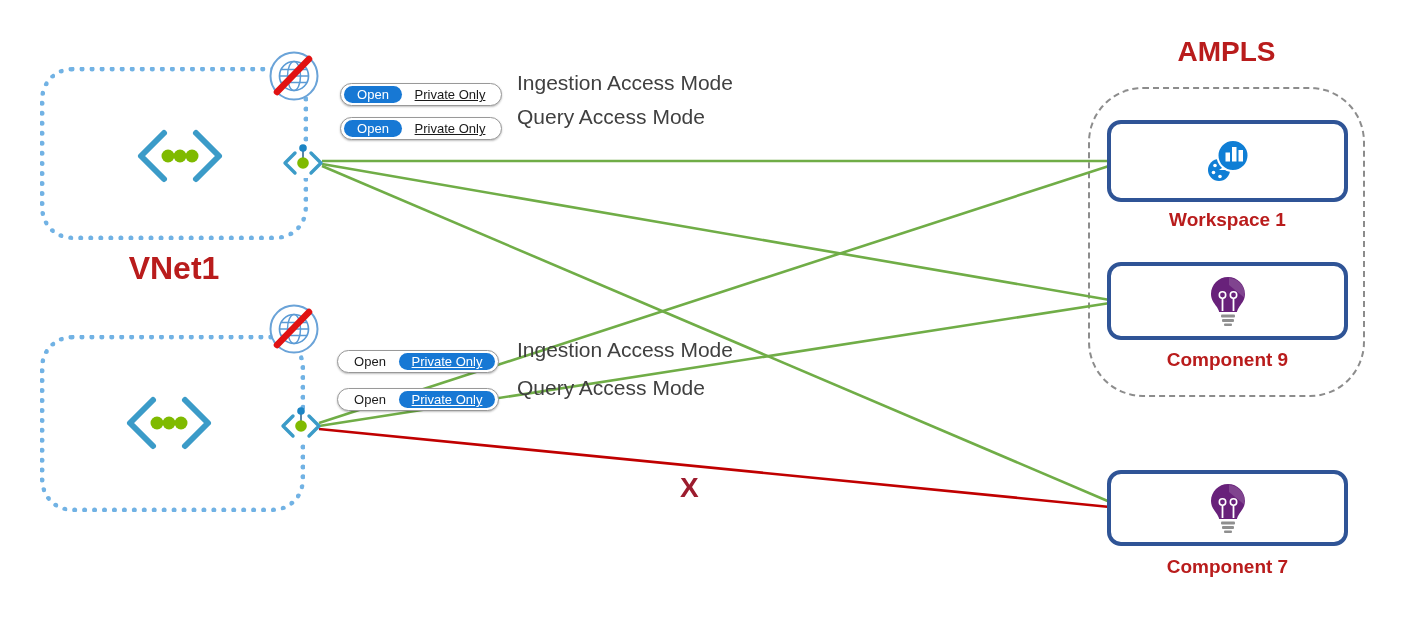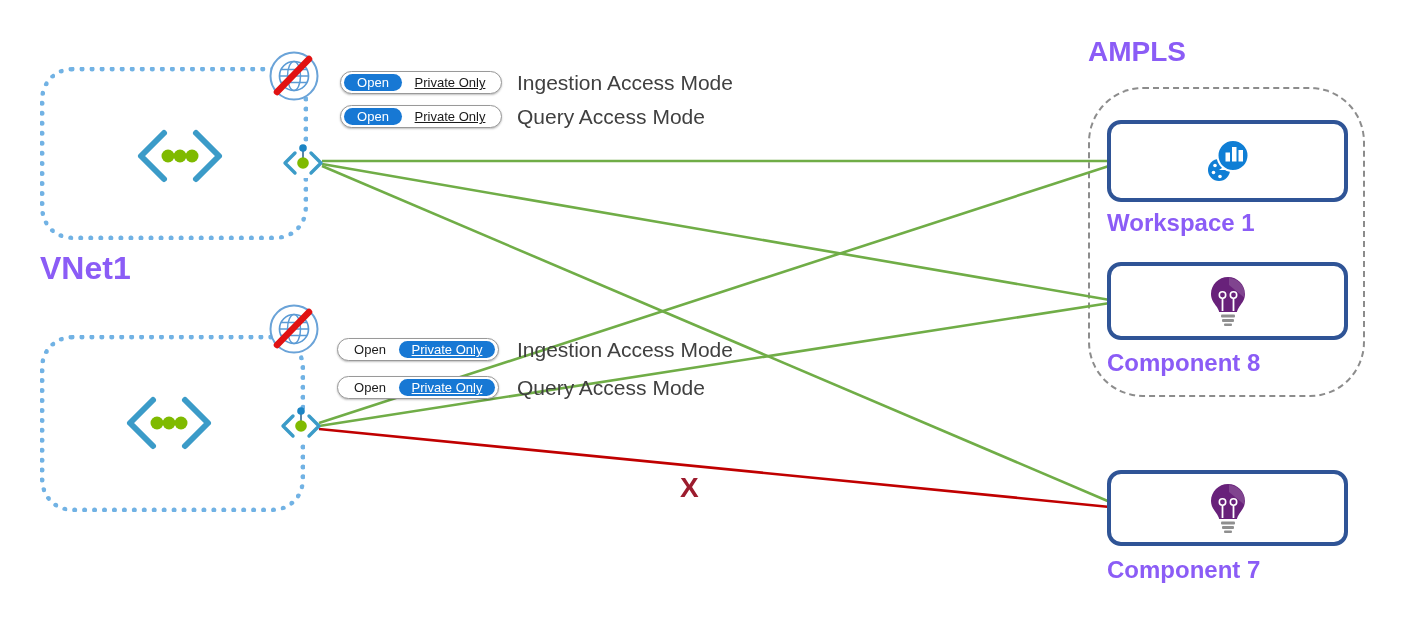--- a/index.html
+++ b/index.html
@@ -17,31 +17,31 @@
   .ampls-box {
     position:absolute; border:2px dashed #8c8c8c; border-radius:55px;
     background:transparent; z-index:1;
   }
   
   .resource-box {
     position:absolute; border:4px solid #2f5496; border-radius:14px;
     background:#ffffff; z-index:3; display:flex; align-items:center; justify-content:center;
   }
   .shape-label {
-    position:absolute; text-align:left; color:#8b5cf6; font-weight:bold; z-index:2;
+    position:absolute; text-align:center; color:#b91c1c; font-weight:bold; z-index:2;
   }
   .vnet-label { font-size:32px; }
-  .res-label  { font-size:24px; }
+  .res-label  { font-size:19px; }
   .ampls-title{ font-size:28px; }
   
   .toggle {
     position:absolute; width:162px; height:23px; background:#fff;
     border:1px solid #999; border-radius:12px;
     box-shadow:0 1px 2px rgba(0,0,0,.25);
-    display:flex; align-items:center; padding:0 3px; z-index:4;
+    display:flex; align-items:center; padding:0 3px; z-index:4;margin-top:12px;
   }
   .toggle .opt {
     border:none; background:transparent; color:#1a1a1a;
     font-family:"Liberation Sans", sans-serif; font-size:13px;
     height:17px; border-radius:9px; display:flex; align-items:center;
     justify-content:center; cursor:pointer; white-space:nowrap;
   }
   .toggle .opt-open { width:58px; }
   .toggle .opt-private { flex:1;text-decoration:underline; }
   .toggle .opt.sel { background:#1778d4; color:#fff; }
@@ -194,21 +194,21 @@
       <path d="M20,2 a16,16 0 0 1 15.2,19.5 L20,9 Z" fill="#ffffff" opacity="0.16"></path>
       <circle cx="13.5" cy="19" r="3.2" fill="none" stroke="#ffffff" stroke-width="1.6"></circle>
       <circle cx="24.5" cy="19" r="3.2" fill="none" stroke="#ffffff" stroke-width="1.6"></circle>
       <line x1="13.5" y1="22.2" x2="13.5" y2="35" stroke="#ffffff" stroke-width="1.8"></line>
       <line x1="24.5" y1="22.2" x2="24.5" y2="35" stroke="#ffffff" stroke-width="1.8"></line>
       <rect x="12" y="38.5" width="14" height="3" rx="1" fill="#8f8f8f"></rect>
       <rect x="13" y="43" width="12" height="3" rx="1" fill="#8f8f8f"></rect>
       <rect x="15" y="47.5" width="8" height="2.5" rx="1" fill="#8f8f8f"></rect>
     </svg>
   </div>
-  <div class="shape-label res-label" style="left:1107px; top:349px; width:241px;">Component 8</div>
+  <div class="shape-label res-label" style="left:1107px; top:349px; width:241px;">Component 9</div>
 
   <div class="resource-box" style="left:1107px; top:470px; width:241px; height:76px;">
     <svg width="38" height="50" viewBox="0 0 38 50">
       <path d="M19,1 C28.4,1 36,8.6 36,18 C36,23.5 33,27 30.5,30.5 C29.3,32.2 28.3,34 27.8,36 H10.2 C9.7,34 8.7,32.2 7.5,30.5 C5,27 2,23.5 2,18 C2,8.6 9.6,1 19,1 Z" fill="#68217a"></path>
       <path d="M20,2 a16,16 0 0 1 15.2,19.5 L20,9 Z" fill="#ffffff" opacity="0.16"></path>
       <circle cx="13.5" cy="19" r="3.2" fill="none" stroke="#ffffff" stroke-width="1.6"></circle>
       <circle cx="24.5" cy="19" r="3.2" fill="none" stroke="#ffffff" stroke-width="1.6"></circle>
       <line x1="13.5" y1="22.2" x2="13.5" y2="35" stroke="#ffffff" stroke-width="1.8"></line>
       <line x1="24.5" y1="22.2" x2="24.5" y2="35" stroke="#ffffff" stroke-width="1.8"></line>
       <rect x="12" y="38.5" width="14" height="3" rx="1" fill="#8f8f8f"></rect>

